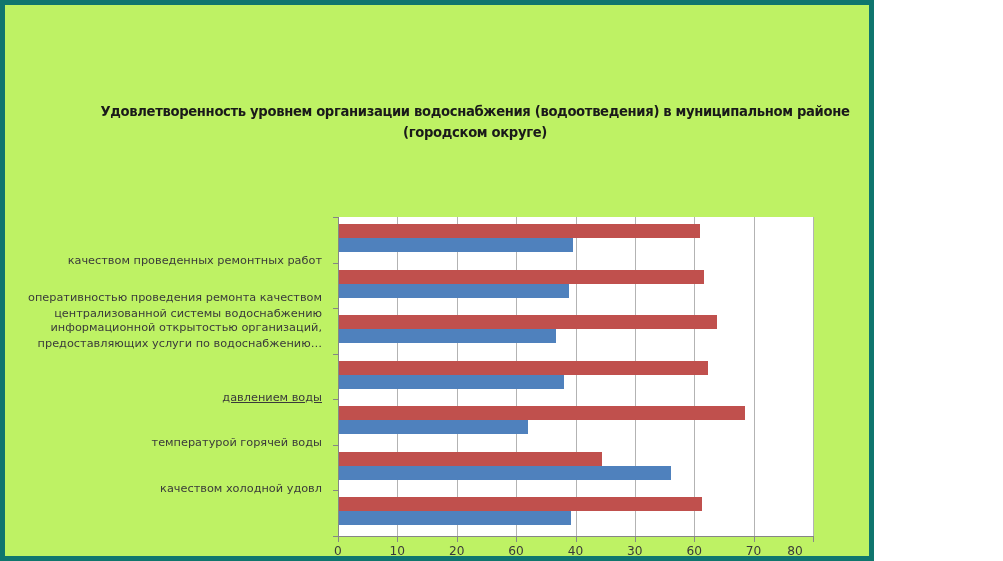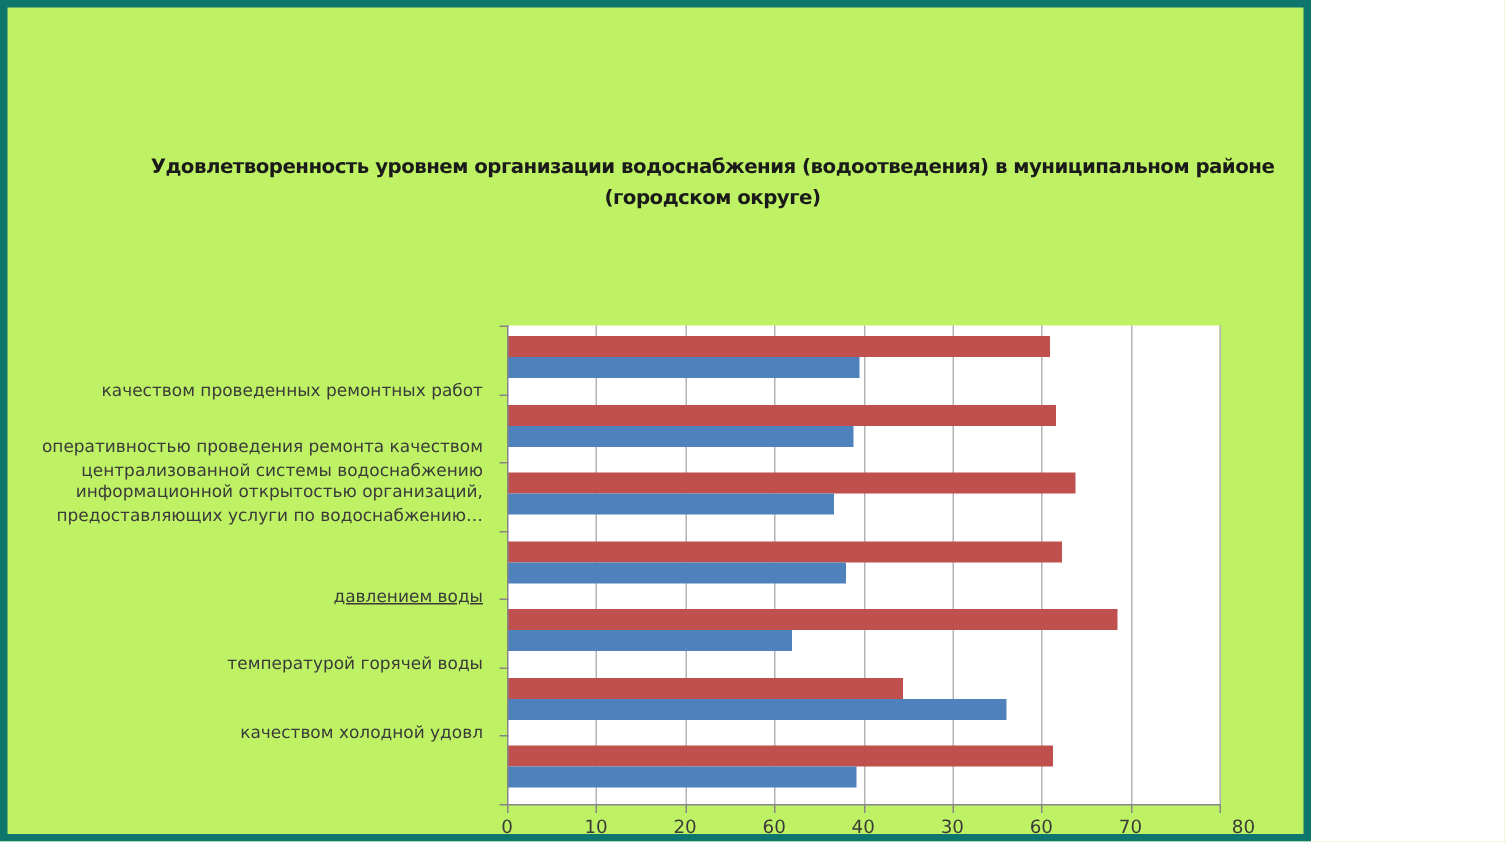--- a/index.html
+++ b/index.html
@@ -276,21 +276,21 @@
     </div>
   <div class="xlabels">
       <div class="xlabel" style="left: 0px;">0</div>
       <div class="xlabel" style="left: 59.375px;">10</div>
       <div class="xlabel" style="left: 118.75px;">20</div>
       <div class="xlabel" style="left: 178.125px;">60</div>
       <div class="xlabel" style="left: 237.5px;">40</div>
       <div class="xlabel" style="left: 296.875px;">30</div>
       <div class="xlabel" style="left: 356.25px;">60</div>
       <div class="xlabel" style="left: 415.625px;">70</div>
-      <div class="xlabel" style="left: 491px;">80</div>
+      <div class="xlabel" style="left: 457px;">80</div>
     </div>
 
   <div class="legend">
       <div class="legend-item">
         <span class="legend-swatch" style="background: rgb(192, 80, 77);"></span>
         <span class="legend-label">удовл.</span>
       </div>
       <div class="legend-item">
         <span class="legend-swatch" style="background: rgb(79, 129, 189);"></span>
         <span class="legend-label">холодной.</span>

